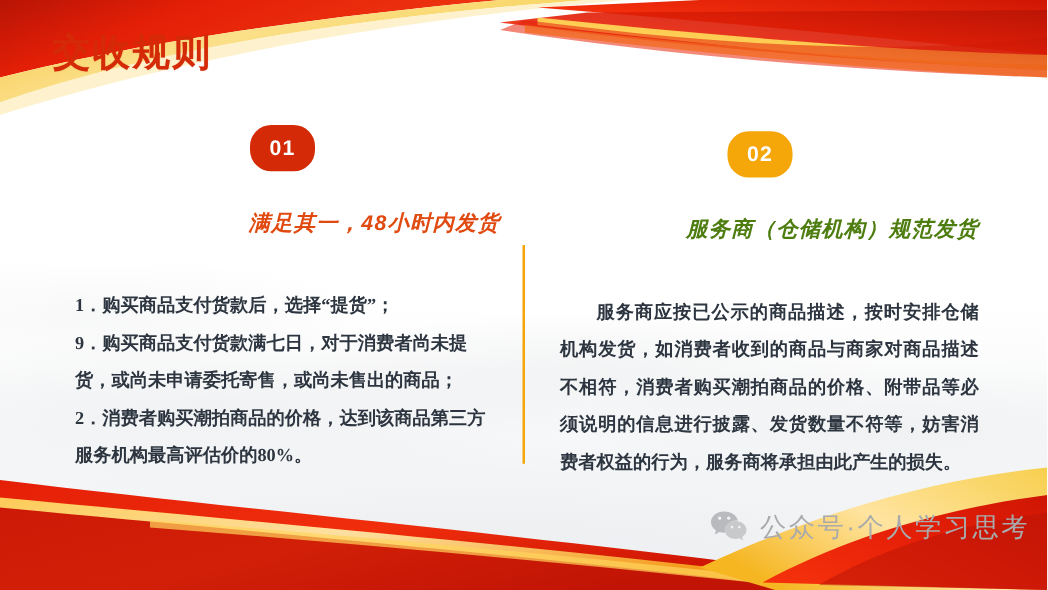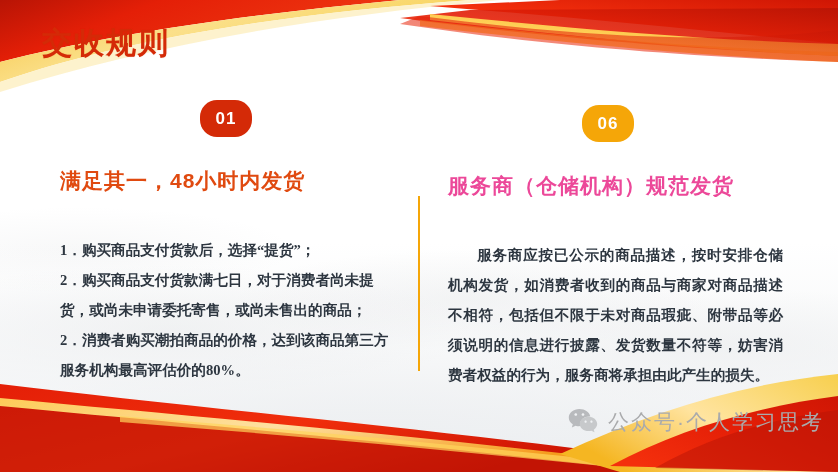--- a/index.html
+++ b/index.html
@@ -81,29 +81,30 @@
     font-weight: bold;
     letter-spacing: 1px;
     font-family: "Liberation Sans", "DejaVu Sans", sans-serif;
     border-radius: 17px;
   }
   .badge-left  { background: #d42a07; margin-left: 140px; }
   .badge-right { background: #f5a608; margin-left: 134px; margin-top: 5px; }
 
   .col-heading {
     margin-top: 30px;
-    font-size: 21px;
+    font-size: 17px;
     font-weight: bold;
     letter-spacing: 1px;
-    text-align: left;
+    text-align: right;
     white-space: nowrap;
     font-family: "Liberation Sans", "DejaVu Sans", sans-serif;
+    font-style: italic;
   }
   .heading-left  { color: #e04a10; }
-  .heading-right { color: #ec4899; }
+  .heading-right { color: #4d7c0f; }
 
   .col-body {
     margin-top: 41px;
     font-size: 14.6px;
     line-height: 2.05;
     color: #2d3640;
     font-family: "Liberation Serif", "DejaVu Serif", serif;
     font-weight: 600;
   }
   .col-left .col-body  { text-align: left; }
@@ -222,29 +223,29 @@
 
   <div class="page-title">交收规则</div>
 
   <div class="divider"></div>
 
   <div class="column col-left">
     <div class="badge badge-left">01</div>
     <div class="col-heading heading-left">满足其一，48小时内发货</div>
     <div class="col-body">
         <span style="display:block">1．购买商品支付货款后，选择“提货”；</span>
-        <span style="display:block">2．购买商品支付货款满七日，对于消费者尚未提货，或尚未申请委托寄售，或尚未售出的商品；</span>
+        <span style="display:block">9．购买商品支付货款满七日，对于消费者尚未提货，或尚未申请委托寄售，或尚未售出的商品；</span>
         <span style="display:block">2．消费者购买潮拍商品的价格，达到该商品第三方服务机构最高评估价的80%。</span>
       </div>
   </div>
 
   <div class="column col-right">
-    <div class="badge badge-right">06</div>
+    <div class="badge badge-right">02</div>
     <div class="col-heading heading-right">服务商（仓储机构）规范发货</div>
-    <div class="col-body">服务商应按已公示的商品描述，按时安排仓储机构发货，如消费者收到的商品与商家对商品描述不相符，包括但不限于未对商品瑕疵、附带品等必须说明的信息进行披露、发货数量不符等，妨害消费者权益的行为，服务商将承担由此产生的损失。</div>
+    <div class="col-body">服务商应按已公示的商品描述，按时安排仓储机构发货，如消费者收到的商品与商家对商品描述不相符，消费者购买潮拍商品的价格、附带品等必须说明的信息进行披露、发货数量不符等，妨害消费者权益的行为，服务商将承担由此产生的损失。</div>
   </div>
 
   <div class="watermark">
     <span>
       <svg class="wechat-icon" viewBox="0 0 32 28">
         <path fill="#b8babd" d="M12.1,1.2C5.8,1.2,0.7,5.3,0.7,10.4c0,2.9,1.7,5.5,4.3,7.2L4,21.1l4-2.1
                  c1.3,0.4,2.7,0.6,4.1,0.6c0.3,0,0.7,0,1-0.1c-0.2-0.7-0.3-1.4-0.3-2.1c0-4.6,4.5-8.3,10-8.3c0.4,0,0.7,0,1.1,0.1
                  C23.1,4.7,18.2,1.2,12.1,1.2z M8.2,8.4C7.4,8.4,6.7,7.7,6.7,7s0.7-1.4,1.5-1.4S9.7,6.3,9.7,7S9,8.4,8.2,8.4z
                  M16,8.4c-0.8,0-1.5-0.7-1.5-1.4s0.7-1.4,1.5-1.4s1.5,0.7,1.5,1.4S16.8,8.4,16,8.4z"></path>
         <path fill="#c7c9cb" d="M31.3,17.2c0-4.2-4.2-7.7-9.4-7.7s-9.4,3.4-9.4,7.7s4.2,7.7,9.4,7.7c1.1,0,2.2-0.2,3.2-0.5

